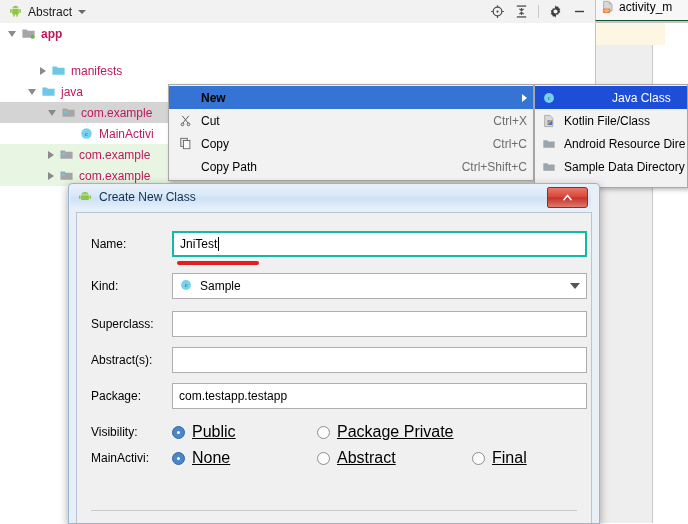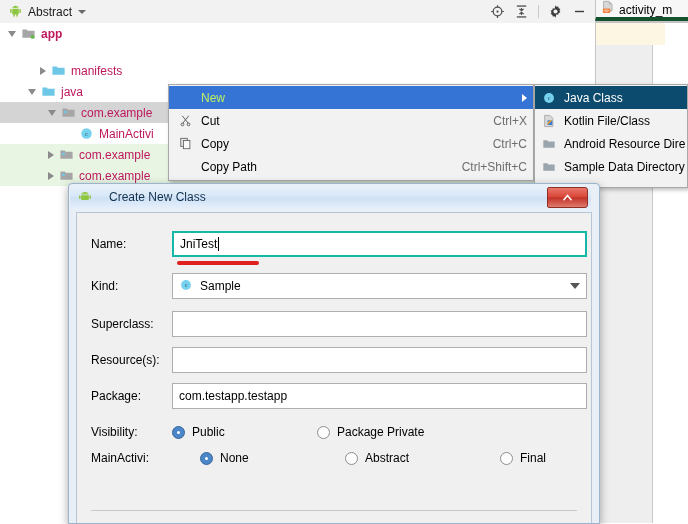--- a/index.html
+++ b/index.html
@@ -34,22 +34,22 @@
   .tb-sep { width: 1px; height: 13px; background: #c9c9c9; }
 
   
   .tabstrip {
     position: absolute; left: 595px; top: 0; width: 93px; height: 21px;
     background: #e8e8e8;
   }
   .etab {
     position: absolute; left: 0; top: 0; height: 21px; width: 93px;
     background: #f7f7f7; border-left: 1px solid #c4c4c4;
-    border-bottom: 4px solid #14532d;
-    display: flex; align-items: flex-end; gap: 4px; padding-left: 5px;
+    border-bottom: 1px solid #14532d;
+    display: flex; align-items: flex-start; gap: 4px; padding-left: 5px;
     box-sizing: border-box; font-size: 12px; overflow: hidden; white-space: nowrap;
   }
   .tabstrip-under {
     position: absolute; left: 595px; top: 21px; width: 93px; height: 2px;
     background: #c4c4c4;
   }
   .editor-area {
     position: absolute; left: 595px; top: 23px; width: 93px; height: 500px;
     background: #ffffff;
   }
@@ -92,21 +92,21 @@
   .ctxmenu {
     position: absolute; left: 168px; top: 84px; width: 366px;
     background: #f2f2f2; border: 1px solid #a8a8a8;
     box-shadow: 2px 2px 4px rgba(0,0,0,.25);
     padding: 1px 0 2px 0; box-sizing: border-box;
   }
   .mi {
     height: 23px; display: flex; align-items: center;
     padding: 0 6px 0 8px; font-size: 12px; position: relative;
   }
-  .mi.hl { background: #3573d4; color: #bef264; }
+  .mi.hl { background: #3573d4; color: #000000; font-weight: bold; }
   .mi .mic { width: 16px; flex: 0 0 16px; margin-right: 8px; display: flex;
              align-items: center; justify-content: center; }
   .mi .mtxt { flex: 1; }
   .mi .mkey { color: #6e6e6e; font-size: 12px; margin-left: 18px; }
   .submark {
     width: 0; height: 0; border-top: 4px solid transparent;
     border-bottom: 4px solid transparent; border-left: 5px solid #ffffff;
     margin-left: 8px;
   }
 
@@ -115,37 +115,37 @@
     position: absolute; left: 534px; top: 84px; width: 154px;
     background: #f2f2f2; border: 1px solid #a8a8a8;
     box-shadow: 2px 2px 4px rgba(0,0,0,.25);
     padding: 1px 0 2px 0; box-sizing: border-box; overflow: hidden;
     height: 104px;
   }
   .smi {
     height: 23px; display: flex; align-items: center;
     padding: 0 6px 0 6px; font-size: 12px; white-space: nowrap;
   }
-  .smi.hl { background: #0c4a6e; color: #ffffff; }
+  .smi.hl { background: #1d4ed8; color: #ffffff; gap: 48px; }
   .smi .mic { width: 16px; flex: 0 0 16px; margin-right: 7px; display: flex;
               align-items: center; justify-content: center; }
 
   
   .dialog {
     position: absolute; left: 68px; top: 183px; width: 532px; height: 341px;
     background: #e8eff7; border: 1px solid #9cb4cc;
     border-radius: 4px 4px 0 0;
     box-shadow: 0 3px 10px rgba(0,0,0,.35);
     box-sizing: border-box;
   }
   .dlg-title {
     position: absolute; left: 1px; top: 1px; right: 8px; height: 24px;
     background: linear-gradient(to bottom,#eaf2fb 0%,#d8e8f8 45%,#cfe1f5 55%,#e6f0fb 100%);
     border-radius: 3px 3px 0 0;
-    display: flex; align-items: center; padding-left: 8px; gap: 17px;
+    display: flex; align-items: center; padding-left: 8px; gap: 7px;
     font-size: 12px; color: #11304d;
   }
   .dlg-close {
     position: absolute; right: 3px; top: 2px; width: 39px; height: 19px;
     border-radius: 2px 3px 3px 2px; border: 1px solid #8e2f26;
     background: linear-gradient(to bottom,#e9766a 0%,#d9483a 45%,#c2342a 52%,#e07a6d 100%);
     display: flex; align-items: center; justify-content: center;
   }
   .dlg-body {
     position: absolute; left: 7px; top: 28px; right: 7px; bottom: 0;
@@ -170,21 +170,21 @@
   .combo {
     height: 26px; box-sizing: border-box; background: #ffffff;
     border: 1px solid #aeaeae; display: flex; align-items: center;
     padding: 0 6px; font-size: 12px; gap: 7px;
   }
   .combo .caret-dn {
     margin-left: auto; width: 0; height: 0;
     border-left: 5px solid transparent; border-right: 5px solid transparent;
     border-top: 6px solid #555;
   }
-  .radio-grp { display: flex; align-items: center; gap: 7px; font-size: 12px; }
+  .radio-grp { display: flex; align-items: center; gap: 7px; font-size: 16px; text-decoration: underline; }
   .radio {
     width: 13px; height: 13px; border-radius: 50%;
     border: 1px solid #8d8d8d; background: #fdfdfd; box-sizing: border-box;
     position: relative;
   }
   .radio.on { background: #4a86c8; border-color: #37679c; }
   .radio.on::after {
     content: ""; position: absolute; left: 4px; top: 4px;
     width: 3px; height: 3px; border-radius: 50%; background: #ffffff;
   }
@@ -462,21 +462,21 @@
       </div>
 
       <div class="frow" style="top:98px; width:100%;">
         <span class="flabel">Superclass:</span>
         <span class="finput" style="width:415px;">
           <span></span>
         </span>
       </div>
 
       <div class="frow" style="top:134px; width:100%;">
-        <span class="flabel">Resource(s):</span>
+        <span class="flabel">Abstract(s):</span>
         <span class="finput" style="width:415px;">
           <span></span>
         </span>
       </div>
 
       <div class="frow" style="top:170px; width:100%;">
         <span class="flabel">Package:</span>
         <span class="finput" style="width:415px;">
           <span>com.testapp.testapp</span>
         </span>
@@ -489,21 +489,21 @@
           <span>Public</span>
         </span>
         <span class="radio-grp">
           <span class="radio"></span>
           <span>Package Private</span>
         </span>
       </div>
 
       <div class="frow" style="top:232px; width:100%;">
         <span class="flabel">MainActivi:</span>
-        <span class="radio-grp" style="width:145px;margin-left:28px;">
+        <span class="radio-grp" style="width:145px;">
           <span class="radio on"></span>
           <span>None</span>
         </span>
         <span class="radio-grp" style="width:155px;">
           <span class="radio"></span>
           <span>Abstract</span>
         </span>
         <span class="radio-grp">
           <span class="radio"></span>
           <span>Final</span>

